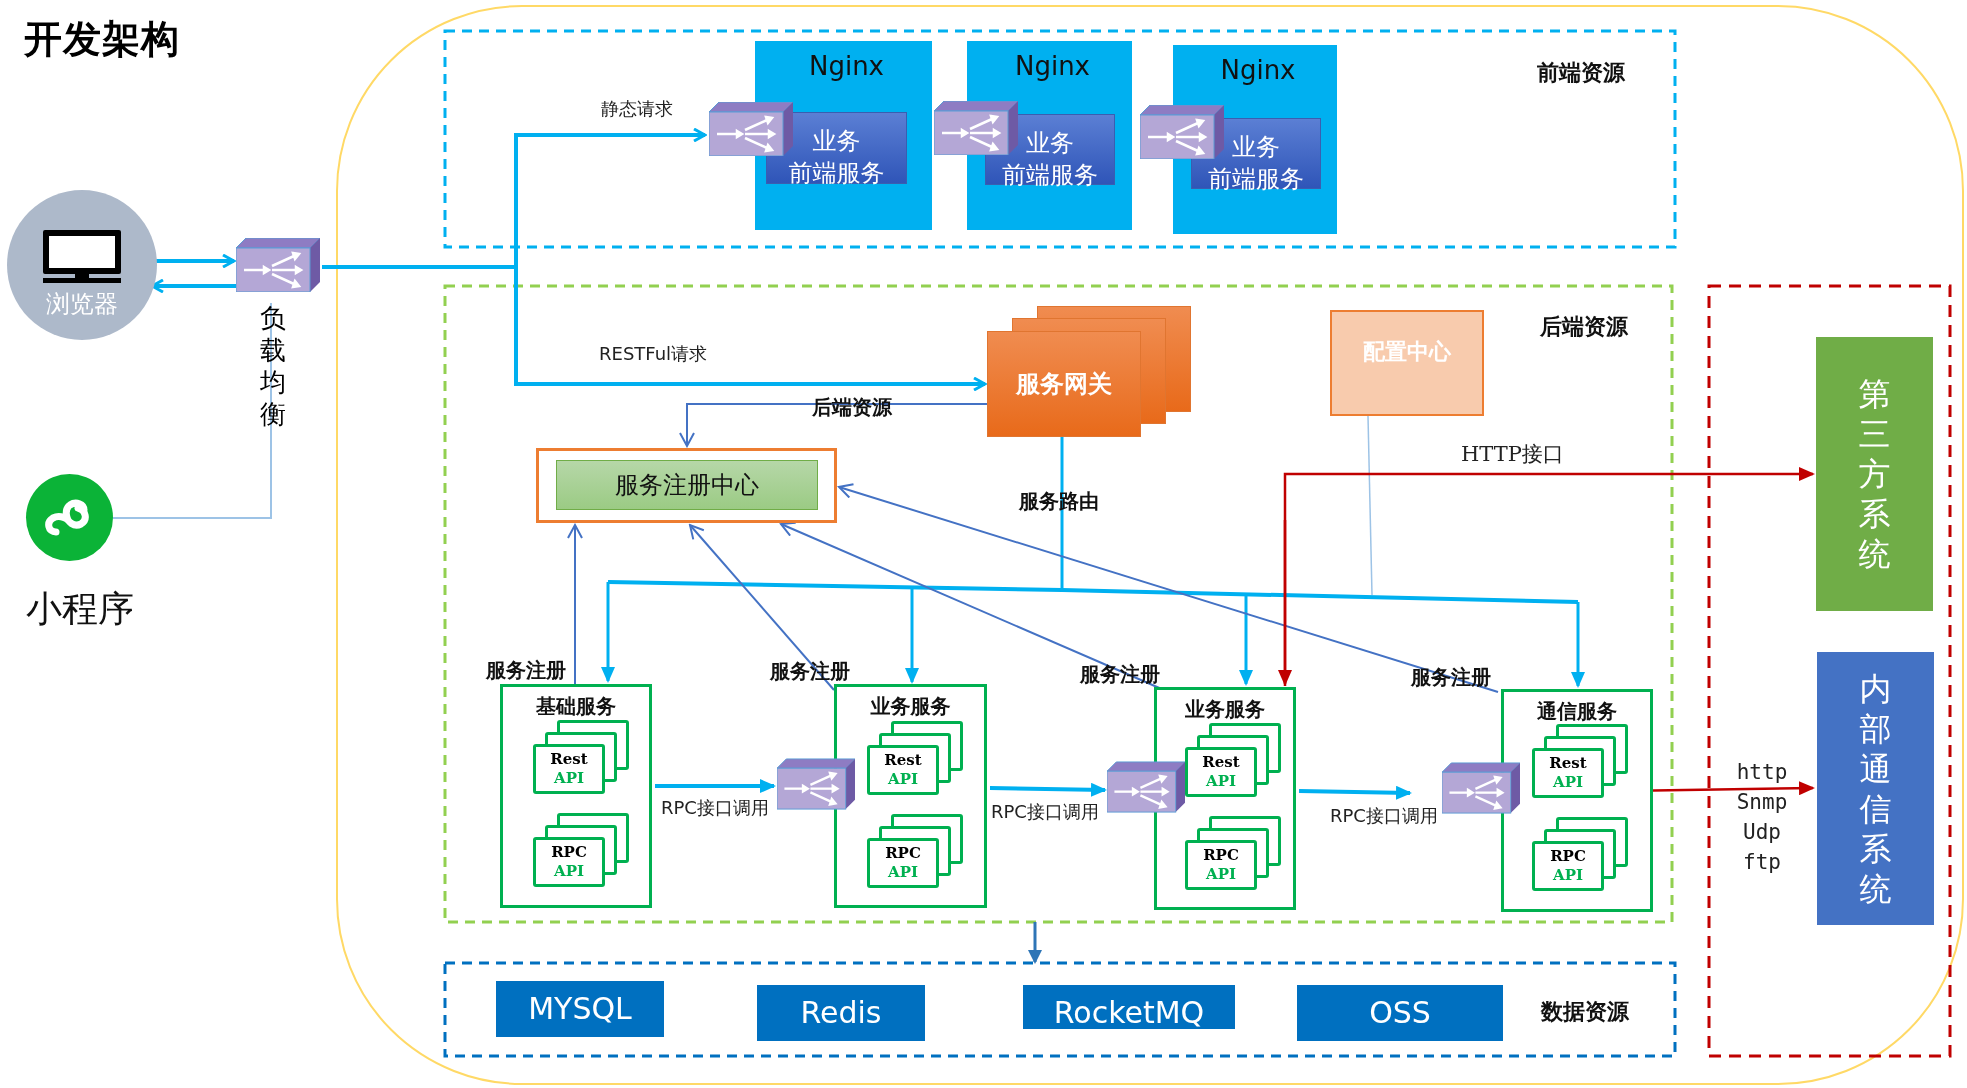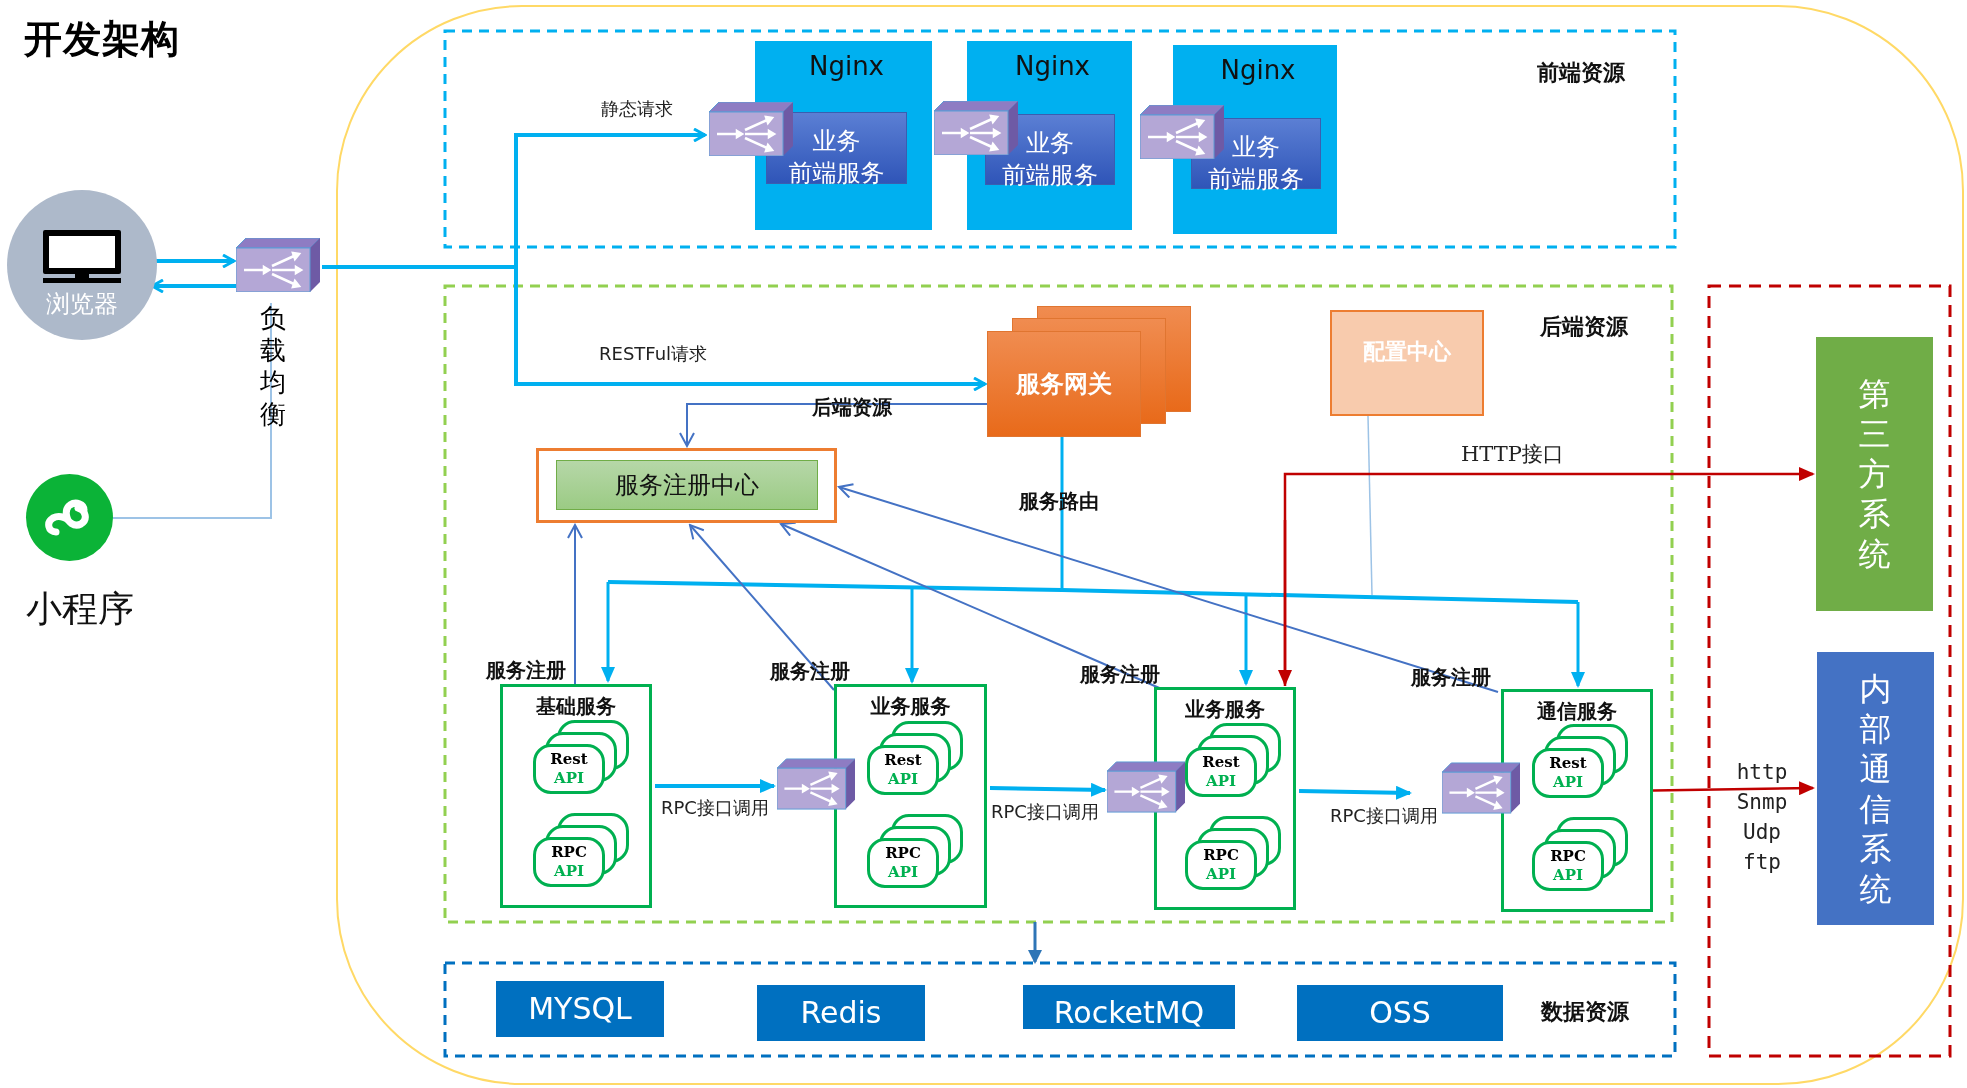--- a/index.html
+++ b/index.html
@@ -22,21 +22,21 @@
   .nginx { background: #00b0f0; }
   .nginx .nlabel { position: absolute; left: 0; right: 0; top: 10px; text-align: center; font-size: 26px; color: #111; padding-left: 6px; }
   .biz { background: linear-gradient(#5b7fd4, #2f55b8); border: 1px solid #3a5eb0; color: #fff; font-size: 24px; text-align: center; line-height: 32px; padding-top: 12px; }
   .gw-card { background: linear-gradient(#f08c50, #e86a1a); border: 1px solid #e07530; }
   .gw-text { color: #fff; font-size: 24px; text-align: center; font-weight: bold; }
   .config { background: #f8cbad; border: 2px solid #ed7d31; color: #fff; font-size: 22px; text-align: center; line-height: 80px; font-weight: bold; }
   .registry-outer { border: 3px solid #ed7d31; background: #fff; }
   .registry-inner { background: linear-gradient(#b6d7a8, #9bcb84); border: 1px solid #70ad47; font-size: 24px; color: #111; text-align: center; line-height: 48px; }
   .svc { border: 3px solid #00b050; background: #fff; }
   .svc-title { position: absolute; left: 0; right: 0; top: 6px; text-align: center; font-size: 20px; font-weight: bold; font-family: "DejaVu Serif", "Liberation Serif", serif; color: #111; }
-  .api-card { width: 72px; height: 50px; border: 3px solid #00b050; border-radius: 18px; background: #fff; }
+  .api-card { width: 72px; height: 50px; border: 3px solid #00b050; border-radius: 3px; background: #fff; }
   .api-front { text-align: center; font-family: "DejaVu Serif", "Liberation Serif", serif; font-weight: bold; font-size: 15px; line-height: 19px; padding-top: 3px; }
   .api-front .a { color: #00b050; }
   .bold-label { font-size: 20px; font-weight: bold; color: #111; }
   .small-label { font-size: 18px; color: #222; }
   .rpc-label { font-size: 18px; color: #222; }
   .data-box { background: #0070c0; color: #fff; font-size: 30px; text-align: center; }
   .third { background: #70ad47; color: #fff; font-size: 32px; text-align: center; }
   .internal { background: #4472c4; color: #fff; font-size: 32px; text-align: center; }
   .vtext { display: flex; flex-direction: column; align-items: center; justify-content: center; line-height: 40px; }
   .proto { font-family: "DejaVu Sans Mono", "Liberation Mono", monospace; font-size: 21px; line-height: 30px; text-align: center; color: #222; }

